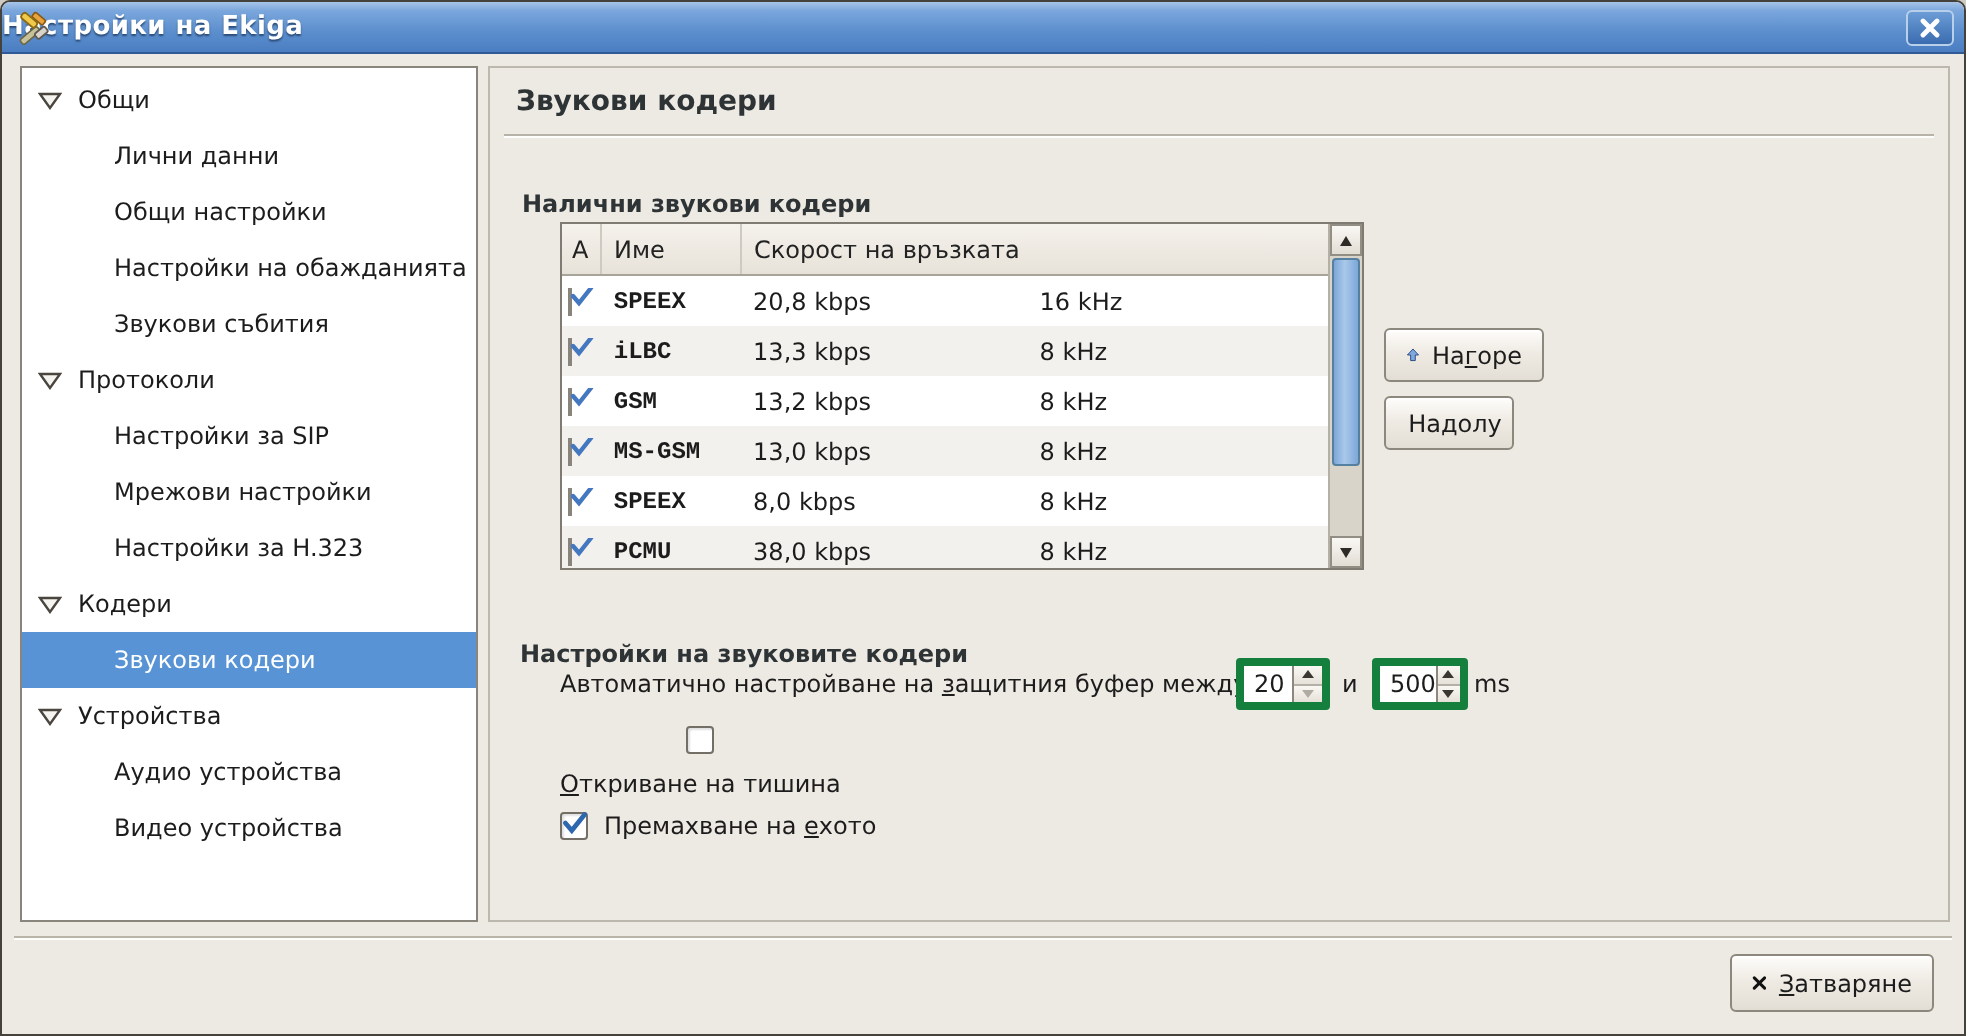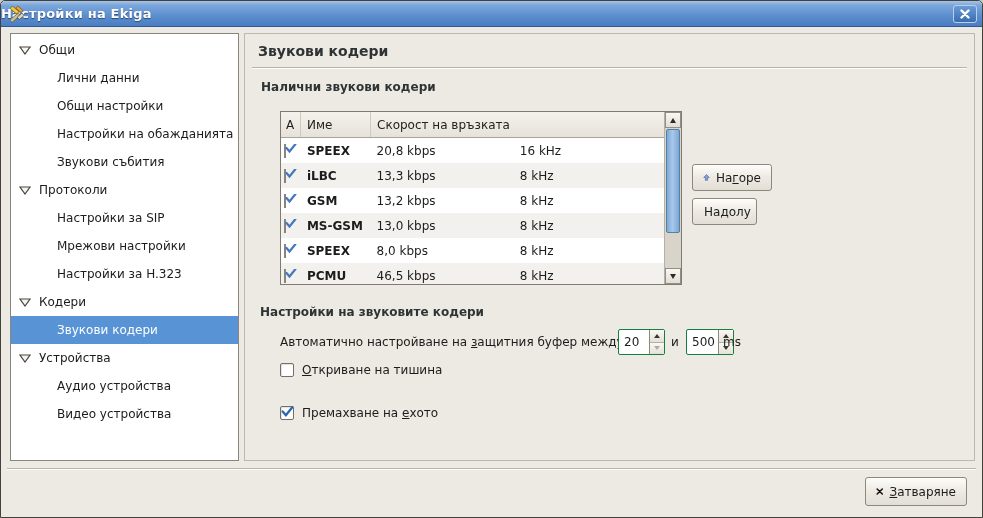--- a/index.html
+++ b/index.html
@@ -39,41 +39,41 @@
   .tree-row.selected { background:#5793d5; }
   .tree-row.selected .lbl { color:#fff; }
   
   .panel {
     position:absolute; left:243px; top:32px; width:731px; height:428px;
     border:1px solid #bdb8ae;
   }
   .page-title { position:absolute; left:13px; top:9px; font-size:14px; font-weight:bold; color:#2e3436; }
   .hsep { position:absolute; left:7px; right:7px; top:33px; height:2px;
           border-top:1px solid #b8b3a9; border-bottom:1px solid #fdfdfb; }
-  .section-title { position:absolute; font-weight:bold; color:#2e3436; }
+  .section-title { position:absolute; font-weight:bold; color:#2e3436;margin-top:15px; }
   .sec1 { left:16px; top:46px; }
   .sec2 { left:15px; top:271px; }
   
   .table-frame {
     position:absolute; left:35px; top:77px; width:402px; height:174px;
     border:1px solid #7f7a72; background:#fff; overflow:hidden;
   }
   .thead { display:flex; height:26px; background:linear-gradient(180deg,#f5f2ec,#e7e2d9);
            border-bottom:1px solid #a9a49a; }
   .th { display:flex; align-items:center; padding-left:6px; border-right:1px solid #cfcabf;
         color:#222; white-space:nowrap; overflow:hidden; cursor:pointer; }
   .th:last-child { border-right:none; }
   .col-a { width:20px; padding-left:5px; }
   .col-name { width:70px; }
   .col-rate { width:144px; }
   .col-clock { width:151px; }
   .trow { display:flex; height:25px; align-items:center; cursor:pointer; }
   .trow:nth-child(even) { background:#f3f1ee; }
   .td { padding-left:6px; white-space:nowrap; overflow:hidden; }
-  .td.name { font-weight:bold; }
+  .td.name { font-weight:bold;font-family:Liberation Mono, monospace; }
   .cellcheck { width:13px; height:13px; margin-left:3px; background:#fff;
                border:1px solid #8a857c; border-radius:2px; position:relative; flex:none; }
   .check-glyph { display:none; position:absolute; left:-1px; top:-3px; }
   .check-glyph.visible { display:block; }
   .rows-area { position:absolute; left:0; top:26px; right:17px; bottom:0; }
   .thead { position:absolute; left:0; top:0; right:17px; }
   
   .vscroll { position:absolute; right:0; top:0; width:17px; bottom:0;
              background:#d9d4ca; border-left:1px solid #b5b0a6; }
   .sbtn { position:absolute; left:0; width:16px; height:16px;
@@ -91,36 +91,36 @@
     background:linear-gradient(180deg,#fefdfb,#efebe4 45%,#e3ded5);
     display:flex; align-items:center; justify-content:center; gap:6px;
     padding:0 10px; cursor:pointer; color:#1c1c1c; box-shadow:0 1px 0 #fff inset;
   }
   .btn-up { left:447px; top:130px; width:80px;justify-content:flex-end; }
   .btn-down { left:447px; top:164px; width:65px; }
   .mn { text-decoration:underline; }
   
   .jitter-label { position:absolute; left:35px; top:301px; white-space:nowrap; }
   .spin { position:absolute; top:295px; height:26px; background:#fff;
-          border:1px solid #15803d; border-radius:2px; display:flex; }
+          border:4px solid #15803d; border-radius:2px; display:flex; }
   .spin1 { left:373px; width:47px; }
   .spin2 { left:441px; width:48px; }
   .spin-val { flex:1; display:flex; align-items:center; padding-left:5px; }
   .stepper { width:15px; border-left:1px solid #8d887e; display:flex; flex-direction:column; }
   .step { flex:1; background:linear-gradient(180deg,#faf8f4,#e6e1d8);
           display:flex; align-items:center; justify-content:center; cursor:pointer; }
   .step.top { border-bottom:1px solid #b5b0a6; }
   .stri-up { width:0;height:0;border-left:3px solid transparent;border-right:3px solid transparent;border-bottom:4px solid #3a3731; }
   .stri-down { width:0;height:0;border-left:3px solid transparent;border-right:3px solid transparent;border-top:4px solid #3a3731; }
   .stri-down.dim { border-top-color:#b0aca3; }
   .between-label { position:absolute; left:426px; top:301px; }
-  .unit-label { position:absolute; left:478px; top:301px; }
+  .unit-label { position:absolute; left:492px; top:301px; }
   
   .check-row { position:absolute; left:35px; display:flex; align-items:center; gap:8px; cursor:pointer; }
-  .cr1 { top:329px; } .cr2 { top:372px; }
+  .cr1 { top:329px;flex-direction:column; } .cr2 { top:372px; }
   .checkbox { width:14px; height:14px; background:#fff; border:1px solid #746f66;
               border-radius:2px; position:relative; flex:none;
               box-shadow:inset 1px 1px 1px rgba(0,0,0,.12); }
   
   .footer-sep { position:absolute; left:6px; right:6px; top:467px; height:2px;
                 border-top:1px solid #b9b4aa; border-bottom:1px solid #fdfdfb; }
   .btn-close { left:864px; top:476px; width:102px; height:29px; }
 </style>
 </head>
 <body>
@@ -250,21 +250,21 @@
                 </svg></span></div>
           <div class="td name col-name">SPEEX</div>
           <div class="td col-rate">8,0 kbps</div>
           <div class="td col-clock">8 kHz</div>
         </div>
         <div class="trow">
           <div class="td col-a" style="padding-left:0"><span class="cellcheck"><svg class="check-glyph visible" width="14" height="14" viewBox="0 0 14 14">
                   <path d="M2.5 7 L5.5 10.5 L11.5 3" stroke="#4377c0" stroke-width="2.2" fill="none" stroke-linecap="round"></path>
                 </svg></span></div>
           <div class="td name col-name">PCMU</div>
-          <div class="td col-rate">46,5 kbps</div>
+          <div class="td col-rate">38,0 kbps</div>
           <div class="td col-clock">8 kHz</div>
         </div>
       </div>
       <div class="vscroll">
         <div class="sbtn up">
             <span class="tri-up"></span>
           </div>
         <div class="sthumb"></div>
         <div class="sbtn down">
             <span class="tri-down"></span>

